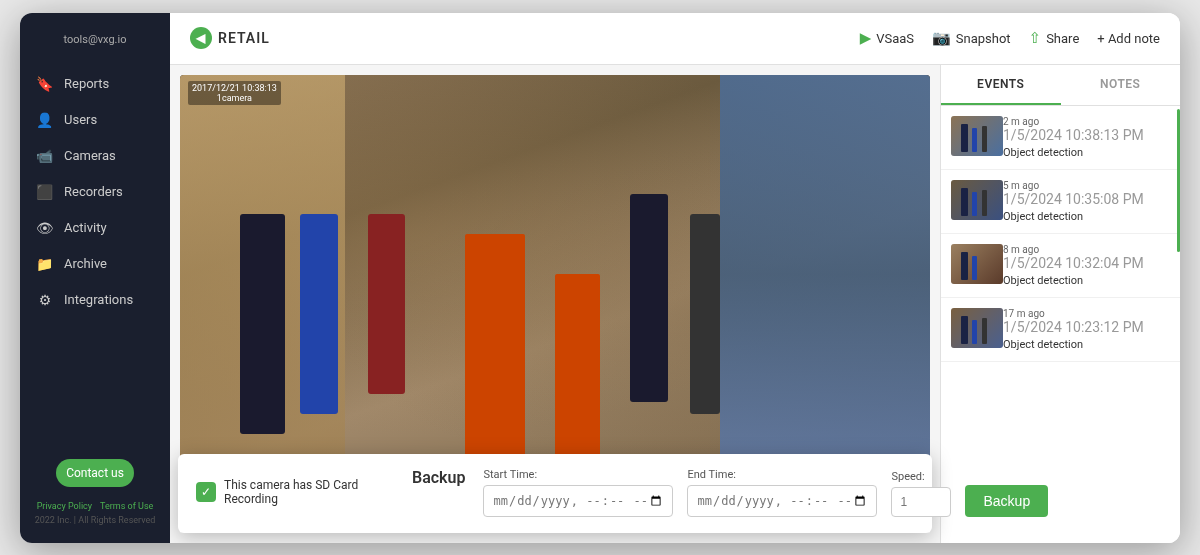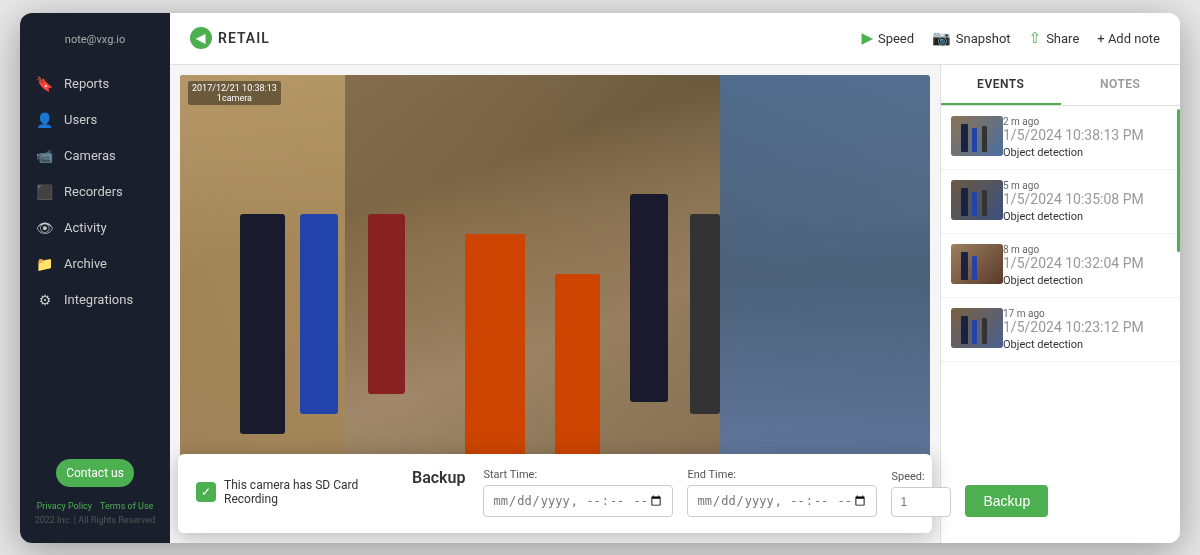--- a/index.html
+++ b/index.html
@@ -571,21 +571,21 @@
       background: #4caf50;
       border-radius: 2px;
     }
   </style>
 </head>
 <body>
 
 <div class="app-container">
 
   <div class="sidebar">
-    <div class="sidebar-user">note@vxg.io</div>
+    <div class="sidebar-user">tools@vxg.io</div>
 
     <nav class="sidebar-nav">
       <div class="sidebar-item">
         <span class="nav-icon">🔖</span>
         <span>Reports</span>
       </div>
       <div class="sidebar-item">
         <span class="nav-icon">👤</span>
         <span>Users</span>
       </div>
@@ -623,21 +623,21 @@
 
     <div class="top-bar">
       <div class="back-btn">
         <div class="back-icon">◀</div>
         <span>RETAIL</span>
       </div>
       <div class="top-bar-spacer"></div>
       <div class="top-bar-actions">
         <div class="top-action-btn">
           <span class="action-icon">▶</span>
-          <span>Speed</span>
+          <span>VSaaS</span>
         </div>
         <div class="top-action-btn">
           <span class="action-icon">📷</span>
           <span>Snapshot</span>
         </div>
         <div class="top-action-btn">
           <span class="action-icon">⇧</span>
           <span>Share</span>
         </div>
         <div class="add-note-btn">+ Add note</div>

